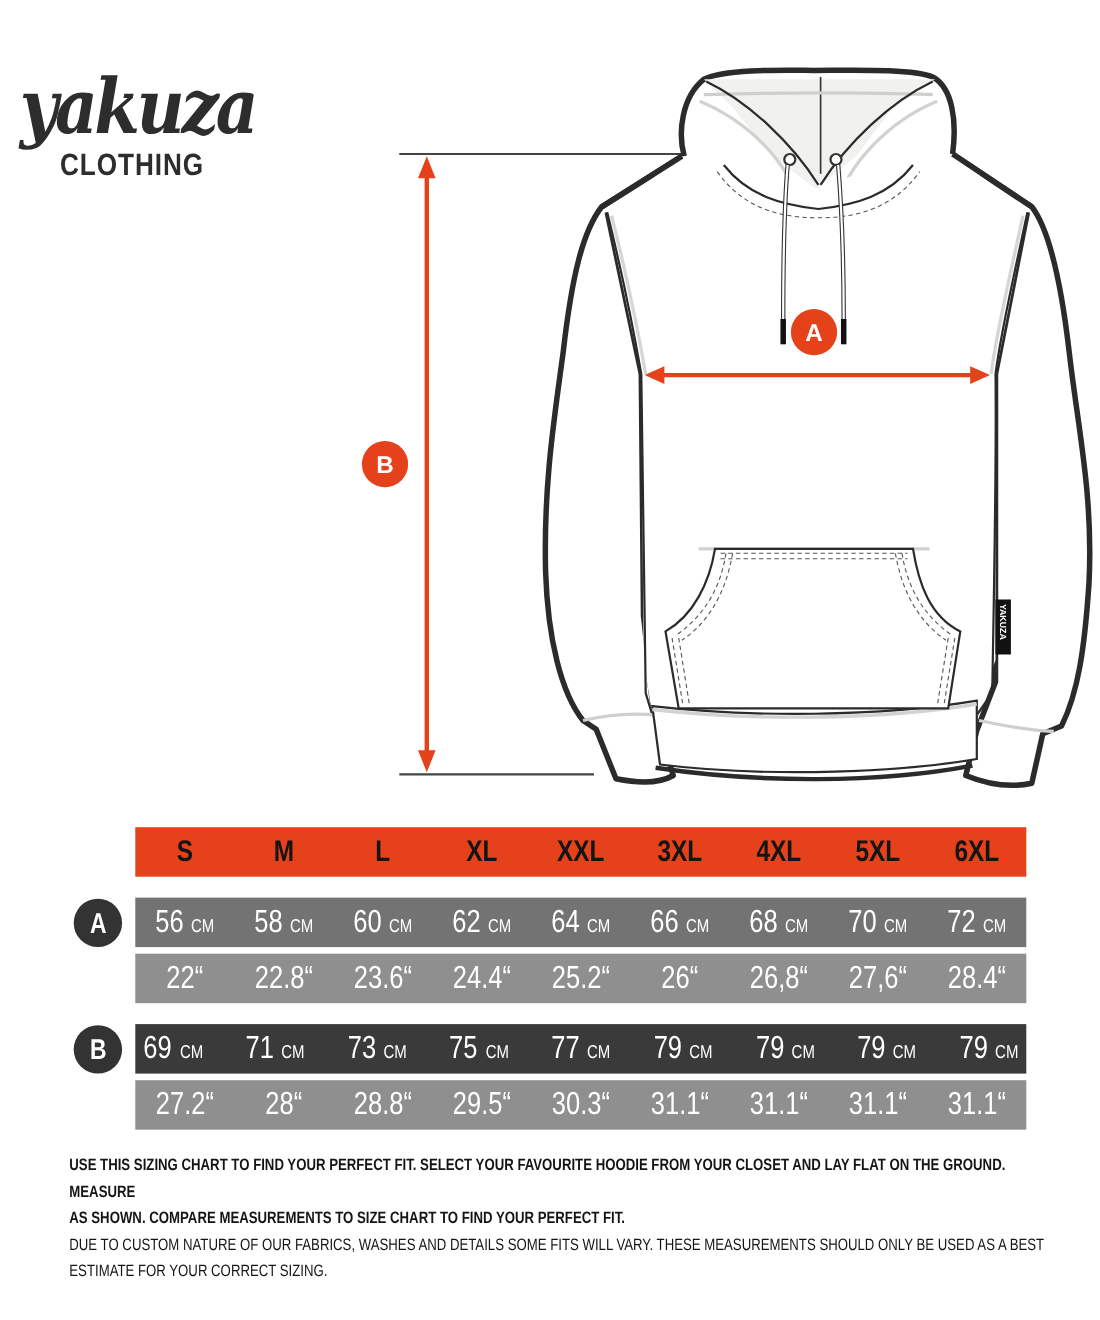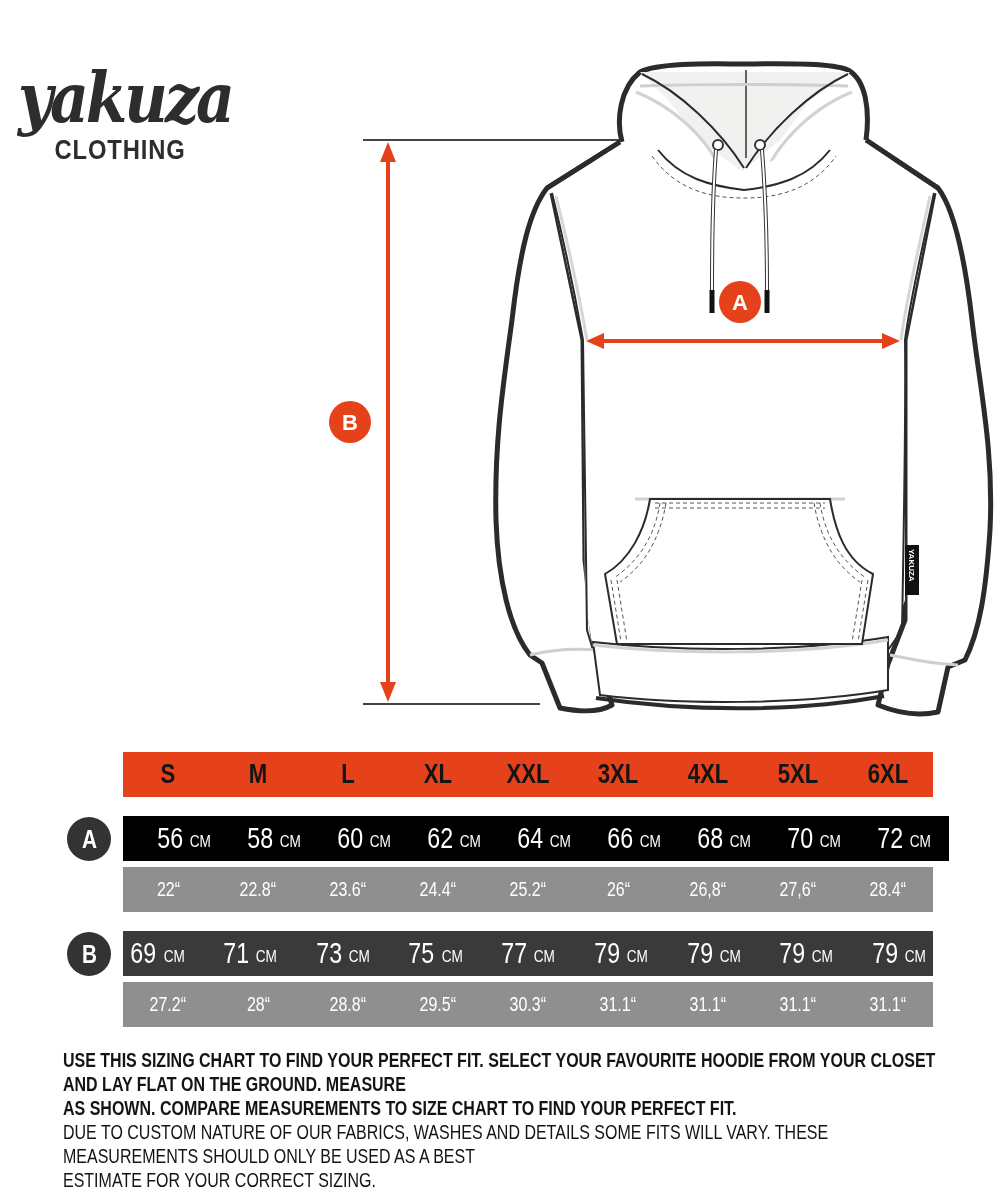--- a/index.html
+++ b/index.html
@@ -10,41 +10,41 @@
                 font-size: 60px; line-height: 64px; color: #2d2d2d; letter-spacing: -3px;
                 transform: scaleY(1.15); display: inline-block; }
   .brand-sub { font-family: "Liberation Sans", sans-serif; font-weight: bold; font-size: 28px;
                color: #2d2d2d; letter-spacing: 1px; transform: scaleX(0.85); display: block;
                margin-top: 4px; margin-left: -10px; }
   .illustration { position: absolute; left: 0; top: 0; width: 1000px; height: 740px; }
   .marker-text { font-family: "Liberation Sans", sans-serif; font-weight: bold; font-size: 22px; fill: #ffffff; }
   .label-text { font-family: "Liberation Sans", sans-serif; font-weight: bold; font-size: 8px; fill: #ffffff; }
   .row { position: absolute; left: 123px; width: 810px; height: 45px; display: flex; }
   .row.header { top: 752px; background: #e5411a; }
-  .row.a-cm { top: 816px; background: #000000; padding-left: 16px; }
+  .row.a-cm { top: 816px; background: #737373; }
   .row.a-in { top: 867px; background: #8f8f8f; }
   .row.b-cm { top: 931px; background: #3a3a3a; gap: 24px; }
   .row.b-in { top: 982px; background: #8f8f8f; text-align: center; }
   .cell { flex: 1; display: flex; align-items: center; justify-content: center;
           font-family: "Liberation Sans", sans-serif; }
   .header .cell { font-weight: bold; font-size: 27px; color: #141414; transform: scaleX(0.82); }
   .cm .cell .num { font-size: 29px; color: #ffffff; transform: scaleX(0.8); display: inline-block; }
   .cm .cell .unit { font-size: 17px; color: #ffffff; margin-left: 1px; transform: scaleX(0.8); display: inline-block; padding-top: 6px; }
-  .in .cell { font-size: 20px; color: #ffffff; }
+  .in .cell { font-size: 29px; color: #ffffff; }
   .in .cell span { transform: scaleX(0.8); display: inline-block; }
 
   .row-marker { position: absolute; width: 44px; height: 44px; border-radius: 50%;
                 background: #333333; color: #ffffff; display: flex; align-items: center;
                 justify-content: center; font-weight: bold; font-size: 26px; left: 67px; }
   .row-marker span { transform: scaleX(0.8); display: inline-block; }
   .row-marker.a { top: 817px; }
   .row-marker.b { top: 932px; }
 
   .notes { position: absolute; left: 63px; top: 1048px; width: 890px;
-           font-family: "Liberation Sans", sans-serif; font-size: 20px; line-height: 24px;
+           font-family: "Liberation Sans", sans-serif; font-size: 15px; line-height: 24px;
            color: #141414; }
   .notes p { margin: 0; transform: scaleX(0.8); transform-origin: left top; width: 1110px; }
   .notes .bold { font-weight: bold; }
 </style>
 </head>
 <body>
 
 <div class="brand">
   <span class="brand-name">yakuza</span>
   <span class="brand-sub">CLOTHING</span>

